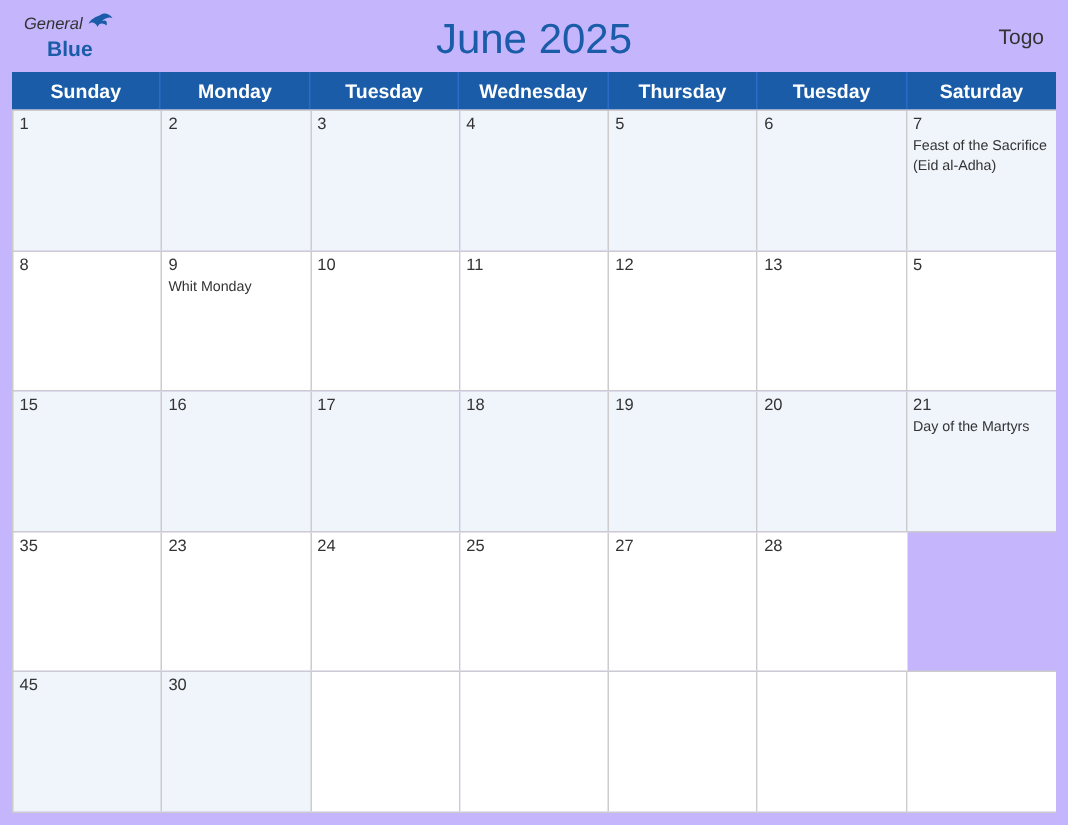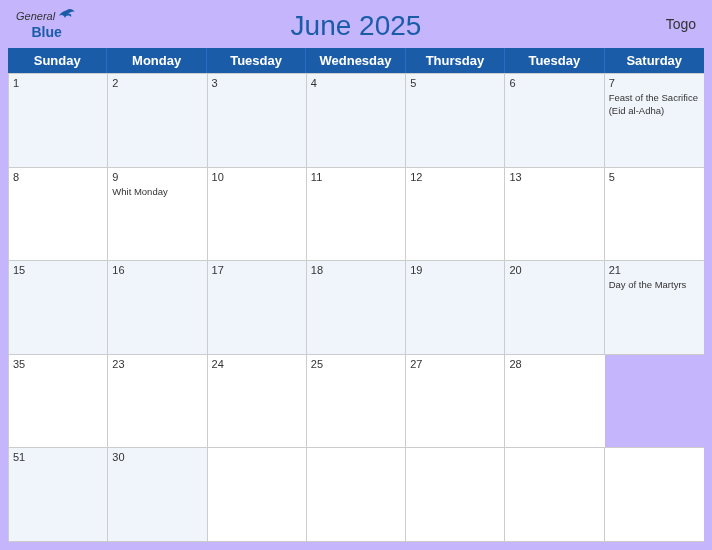--- a/index.html
+++ b/index.html
@@ -254,21 +254,21 @@
         <div class="cal-cell">
             <span class="cell-number">27</span>
           </div>
         <div class="cal-cell">
             <span class="cell-number">28</span>
           </div>
       </div>
 
       <div class="cal-row row-5">
         <div class="cal-cell">
-            <span class="cell-number">51</span>
+            <span class="cell-number">45</span>
           </div>
         <div class="cal-cell">
             <span class="cell-number">30</span>
           </div>
         <div class="cal-cell empty-cell"></div>
         <div class="cal-cell empty-cell"></div>
         <div class="cal-cell empty-cell"></div>
         <div class="cal-cell empty-cell"></div>
         <div class="cal-cell empty-cell"></div>
       </div>

